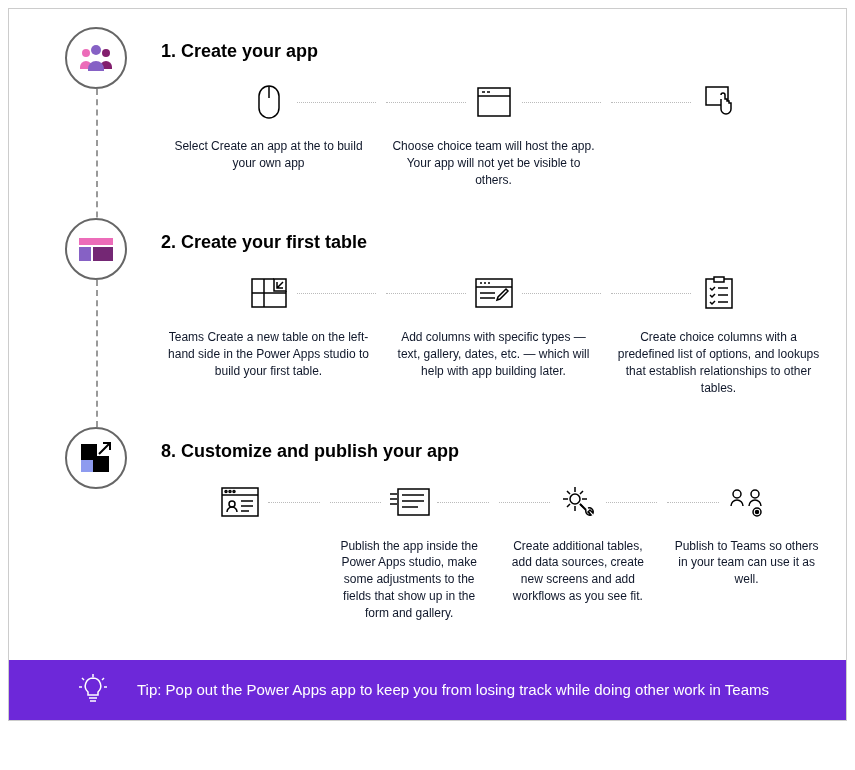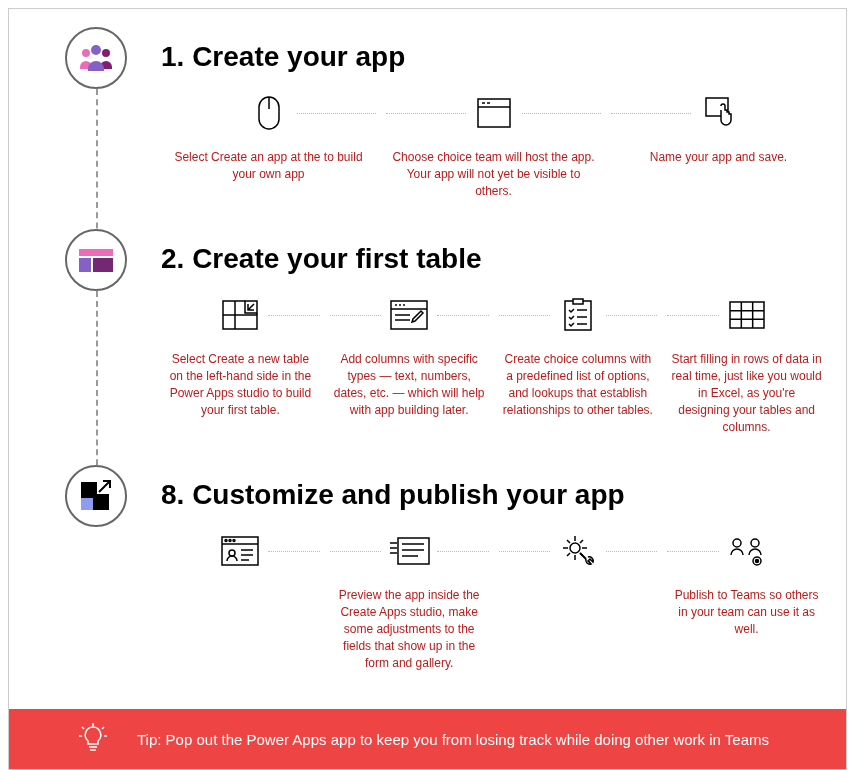--- a/index.html
+++ b/index.html
@@ -49,21 +49,21 @@
     border-left: 2px dashed #999;
     z-index: 1;
   }
   .step-body {
     flex: 1;
     padding-left: 20px;
     padding-right: 20px;
     padding-bottom: 30px;
   }
   .step-title {
-    font-size: 28px;
+    font-size: 18px;
     font-weight: 700;
     margin: 14px 0 18px 0;
   }
   .substeps {
     display: flex;
     gap: 10px;
   }
   .substeps.three .substep { flex: 1 1 33%; }
   .substeps.four .substep { flex: 1 1 25%; }
   .substep {
@@ -86,25 +86,25 @@
     width: calc(50% - 28px);
     border-top: 1px dotted #bbb;
   }
   .sub-icon::before { left: 0; }
   .sub-icon::after { right: 0; }
   .substep:first-child .sub-icon::before { display: none; }
   .substep:last-child .sub-icon::after { display: none; }
   .sub-text {
     font-size: 12px;
     line-height: 1.4;
-    color: #b91c1c;
+    color: #0f172a;
     padding: 0 4px;
   }
   .tip-bar {
-    background: #ef4444;
+    background: #6d28d9;
     color: #fff;
     display: flex;
     align-items: center;
     padding: 14px 24px 14px 70px;
     font-size: 15px;
     gap: 30px;
     margin-top: 8px;
   }
   .tip-icon {
     flex: 0 0 auto;
@@ -156,21 +156,20 @@
           </div>
           <div class="sub-text">Choose choice team will host the app. Your app will not yet be visible to others.</div>
         </div>
         <div class="substep">
           <div class="sub-icon">
             <svg width="36" height="34" viewBox="0 0 36 34" fill="none" stroke="#000" stroke-width="1.5">
               <rect x="5" y="2" width="22" height="18"></rect>
               <path d="M20 14 v10 a5 5 0 0 0 10 0 v-6 h-2 v-2 h-2 v-2 h-2 v-4 a2 2 0 0 0 -4 0" fill="#fff"></path>
             </svg>
           </div>
-          <div class="sub-text">Name your app and save.</div>
         </div>
       </div>
     </div>
   </div>
 
   <div class="step">
     <div class="step-icon-col">
       <div class="step-circle">
         <svg width="40" height="32" viewBox="0 0 40 32">
           <rect x="3" y="5" width="34" height="7" fill="#ec6cb9"></rect>
@@ -186,63 +185,51 @@
         <div class="substep">
           <div class="sub-icon">
             <svg width="38" height="32" viewBox="0 0 38 32" fill="none" stroke="#000" stroke-width="1.5">
               <polyline points="24,2 2,2 2,30 36,30 36,14"></polyline>
               <line x1="2" y1="16" x2="36" y2="16"></line>
               <line x1="14" y1="2" x2="14" y2="30"></line>
               <rect x="24" y="2" width="12" height="12" fill="#fff"></rect>
               <path d="M27 11 l6 -6 M27 5 v6 h6"></path>
             </svg>
           </div>
-          <div class="sub-text">Select Create a new table on the left-hand side in the Power Apps studio to build your first table.</div>
+          <div class="sub-text">Teams Create a new table on the left-hand side in the Power Apps studio to build your first table.</div>
         </div>
         <div class="substep">
           <div class="sub-icon">
             <svg width="38" height="30" viewBox="0 0 38 30" fill="none" stroke="#000" stroke-width="1.5">
               <rect x="1" y="1" width="36" height="28"></rect>
               <line x1="1" y1="9" x2="37" y2="9"></line>
               <line x1="5" y1="5" x2="7" y2="5"></line>
                 <line x1="9" y1="5" x2="11" y2="5"></line>
                 <line x1="13" y1="5" x2="15" y2="5"></line>
               <line x1="5" y1="15" x2="20" y2="15"></line>
               <line x1="5" y1="20" x2="20" y2="20"></line>
               <path d="M33 13 l-8 8 l-3 1 l1 -3 l8 -8 z" fill="#fff"></path>
             </svg>
           </div>
-          <div class="sub-text">Add columns with specific types — text, numbers, dates, etc. — which will help with app building later.</div>
+          <div class="sub-text">Add columns with specific types — text, gallery, dates, etc. — which will help with app building later.</div>
         </div>
         <div class="substep">
           <div class="sub-icon">
             <svg width="30" height="34" viewBox="0 0 30 34" fill="none" stroke="#000" stroke-width="1.5">
               <rect x="2" y="3" width="26" height="29"></rect>
               <rect x="10" y="1" width="10" height="5" fill="#fff"></rect>
               <path d="M6 12 l2 2 l3 -3"></path>
                 <line x1="14" y1="12" x2="24" y2="12"></line>
               <path d="M6 19 l2 2 l3 -3"></path>
                 <line x1="14" y1="19" x2="24" y2="19"></line>
               <path d="M6 26 l2 2 l3 -3"></path>
                 <line x1="14" y1="26" x2="24" y2="26"></line>
             </svg>
           </div>
           <div class="sub-text">Create choice columns with a predefined list of options, and lookups that establish relationships to other tables.</div>
-        </div>
-        <div class="substep">
-          <div class="sub-icon">
-            <svg width="36" height="28" viewBox="0 0 36 28" fill="none" stroke="#000" stroke-width="1.5">
-              <rect x="1" y="1" width="34" height="26"></rect>
-              <line x1="1" y1="9.67" x2="35" y2="9.67"></line>
-              <line x1="1" y1="18.33" x2="35" y2="18.33"></line>
-              <line x1="12.33" y1="1" x2="12.33" y2="27"></line>
-              <line x1="23.67" y1="1" x2="23.67" y2="27"></line>
-            </svg>
-          </div>
-          <div class="sub-text">Start filling in rows of data in real time, just like you would in Excel, as you're designing your tables and columns.</div>
         </div>
       </div>
     </div>
   </div>
 
   <div class="step">
     <div class="step-icon-col">
       <div class="step-circle">
         <svg width="38" height="36" viewBox="0 0 38 36">
           <rect x="4" y="4" width="16" height="16" fill="#000"></rect>
@@ -276,31 +263,32 @@
             <svg width="42" height="28" viewBox="0 0 42 28" fill="none" stroke="#000" stroke-width="1.5">
               <rect x="10" y="1" width="31" height="26"></rect>
               <line x1="14" y1="7" x2="36" y2="7"></line>
               <line x1="14" y1="13" x2="36" y2="13"></line>
               <line x1="14" y1="19" x2="30" y2="19"></line>
               <line x1="2" y1="6" x2="9" y2="6"></line>
               <line x1="2" y1="11" x2="9" y2="11"></line>
               <line x1="2" y1="16" x2="9" y2="16"></line>
             </svg>
           </div>
-          <div class="sub-text">Preview the app inside the Create Apps studio, make some adjustments to the fields that show up in the form and gallery.</div>
+          <div class="sub-text">Publish the app inside the Power Apps studio, make some adjustments to the fields that show up in the form and gallery.</div>
         </div>
         <div class="substep">
           <div class="sub-icon">
             <svg width="36" height="36" viewBox="0 0 36 36" fill="none" stroke="#000" stroke-width="1.5">
               <circle cx="15" cy="15" r="5"></circle>
               <path d="M15 3 v5 M15 22 v5 M3 15 h5 M22 15 h5 M7 7 l3 3 M20 20 l3 3 M7 23 l3 -3 M20 10 l3 -3"></path>
               <path d="M20 20 l10 10" stroke-width="2"></path>
               <path d="M28 24 a4 4 0 0 1 5 5 l-3 -3 l-2 2 l3 3 a4 4 0 0 1 -5 -5" fill="#fff"></path>
             </svg>
           </div>
+          <div class="sub-text">Create additional tables, add data sources, create new screens and add workflows as you see fit.</div>
         </div>
         <div class="substep">
           <div class="sub-icon">
             <svg width="40" height="32" viewBox="0 0 40 32" fill="none" stroke="#000" stroke-width="1.5">
               <circle cx="10" cy="8" r="4"></circle>
               <path d="M4 20 a6 6 0 0 1 12 0"></path>
               <circle cx="28" cy="8" r="4"></circle>
               <path d="M22 20 a6 6 0 0 1 12 0"></path>
               <circle cx="30" cy="26" r="4"></circle>
               <circle cx="30" cy="26" r="1.5" fill="#000"></circle>

